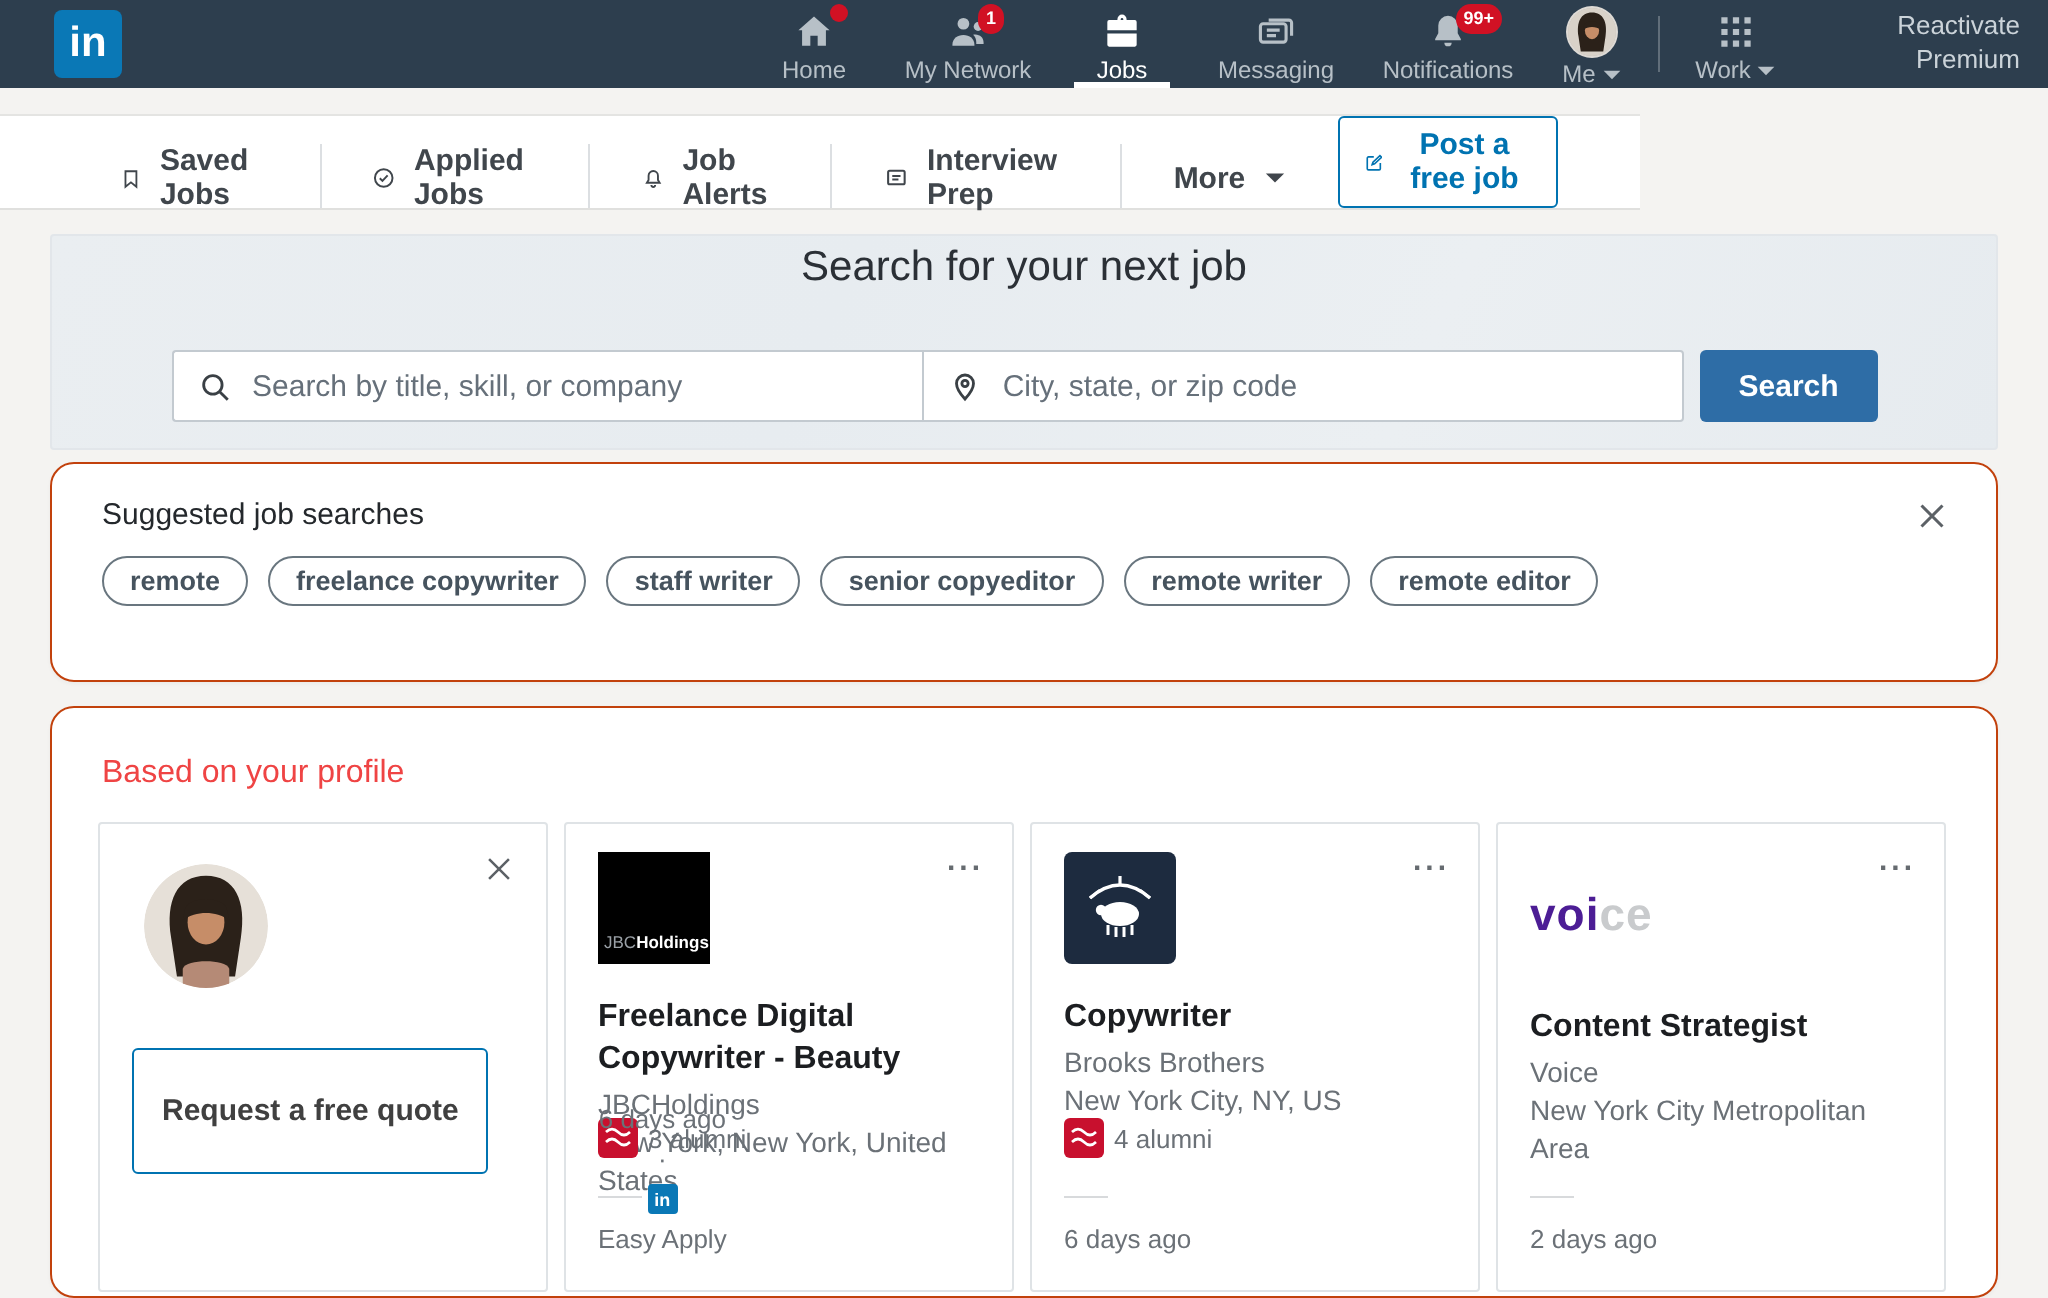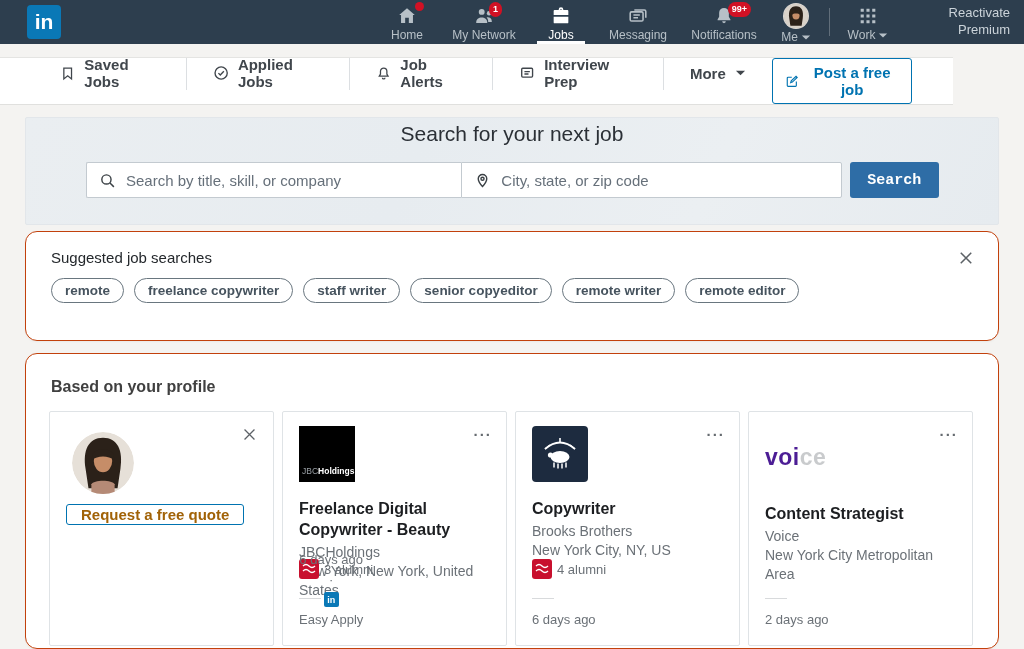--- a/index.html
+++ b/index.html
@@ -47,23 +47,23 @@
   }
   .nav-divider { width:1px; background:rgba(255,255,255,.25); margin:8px 4px; }
   .premium {
     width:108px; display:flex; align-items:center; justify-content:center;
     color:#cbd3d9; font-size:13px; text-align:right; line-height:1.3; margin-right:14px; cursor:pointer;
   }
   .chev { display:inline-block; }
 
   
   .subnav {
-    position:absolute; top:57px; left:0; width:953px; height:48px;
+    position:absolute; top:57px; left:0; width:820px; height:48px;
     background:#fff; border-top:1px solid #e4e4e2; border-bottom:1px solid #e0e0de;
-    display:flex; align-items:flex-start;
+    display:flex; align-items:flex-end;
   }
   .subnav-item {
     display:flex; align-items:center; gap:9px;
     font-size:15px; font-weight:bold; color:#40464c; cursor:pointer;
     padding:0 26px; height:30px;
   }
   .subnav-item:first-child { margin-left:34px; }
   .sub-divider { width:1px; height:32px; background:#dcdfe2; }
   .post-job-btn {
     margin-left:auto; margin-right:41px;
@@ -76,58 +76,58 @@
   
   .hero {
     position:absolute; left:25px; top:117px; width:974px; height:108px;
     background:linear-gradient(115deg,#eaeef1 0%,#e7ecf0 40%,#ebeff2 70%,#e6ebef 100%);
     border:1px solid #e2e6ea; border-radius:2px;
   }
   .hero-title {
     text-align:center; font-size:21px; font-weight:400; color:#2b3036; margin-top:4px;
   }
   .search-row {
-    position:absolute; left:60px; right:59px; top:44px; height:36px;
+    position:absolute; left:60px; right:59px; top:57px; height:36px;
     display:flex; align-items:stretch;
   }
   .search-field {
     position:relative; background:#fff; border:1px solid #c3cad0; display:flex; align-items:center;
   }
   .search-field.kw { width:386px; border-radius:2px 0 0 2px; border-right:none; }
   .search-field.loc { width:391px; border-radius:0 2px 2px 0; }
   .search-field svg { margin-left:12px; flex:none; }
   .search-field input {
     border:none; outline:none; background:transparent; width:100%;
     font-size:15px; color:#3a4045; padding:0 10px; font-family:inherit;
   }
   .search-field input::placeholder { color:#66707a; opacity:1; }
   .search-btn {
     margin-left:8px; width:92px; border:none; border-radius:3px;
-    background:#2e6da6; color:#fff; font-weight:bold; font-size:15px; cursor:pointer; font-family:Liberation Mono, monospace;
+    background:#2e6da6; color:#fff; font-weight:bold; font-size:15px; cursor:pointer; font-family:Liberation Sans, sans-serif;
   }
 
   .card {
     position:absolute; left:25px; width:974px; background:#fff;
     border:1px solid #c2410c; border-radius:12px; box-shadow:0 1px 2px rgba(0,0,0,.04);
   }
   .suggested { top:231px; height:110px; }
   .suggested-title { font-size:15px; color:#24282c; margin:17px 0 0 25px; }
   .suggested-close {
     position:absolute; top:16px; right:22px; width:20px; height:20px;
     color:#5c6166; cursor:pointer; display:flex; align-items:center; justify-content:center;
   }
   .pills { display:flex; gap:10px; margin:12px 0 0 25px; }
   .pill {
     border:1px solid #69767f; border-radius:14px; padding:4px 13px;
     font-size:13.5px; font-weight:bold; color:#46535e; background:#fff; cursor:pointer;
     white-space:nowrap; font-family:inherit;
   }
 
   .profile-section { top:353px; height:296px; }
-  .section-title { font-size:16px; font-weight:bold; color:#404040; margin:24px 0 0 25px; }
+  .section-title { font-size:16px; font-weight:normal; color:#ef4444; margin:24px 0 0 25px; }
   .cards-row { display:flex; gap:8px; margin:15px 0 0 23px; }
   .job-card {
     position:relative; width:225px; height:235px; background:#fff;
     border:1px solid #dfe3e6; border-radius:2px; padding:14px 16px;
   }
   .overflow-dots {
     position:absolute; top:14px; right:14px; color:#666b70; font-weight:bold;
     letter-spacing:2px; font-size:15px; cursor:pointer; line-height:10px;
   }
   .card-close {
@@ -157,22 +157,22 @@
     position:absolute; left:16px; bottom:18px;
     display:flex; align-items:center; gap:5px; font-size:13px; color:#6b7177;flex-direction:column;
   }
   .in-mini {
     width:15px; height:15px; border-radius:2px; background:#0a78b6; color:#fff;
     font-size:9px; font-weight:bold; display:flex; align-items:center; justify-content:center;
   }
   .promo-avatar { width:62px; height:62px; border-radius:50%; overflow:hidden; margin:6px 0 0 6px; }
   .promo-text { font-size:16px; color:#1c1e21; line-height:24px; margin-top:18px; }
   .promo-btn {
-    margin-top:10px; border:1.5px solid #0073b1; border-radius:3px; background:#fff;
-    color:#a16207; font-weight:bold; font-size:15px; padding:1px 14px; cursor:pointer; font-family:inherit;
+    margin-top:30px; border:1.5px solid #0073b1; border-radius:3px; background:#fff;
+    color:#404040; font-weight:bold; font-size:15px; padding:22px 14px; cursor:pointer; font-family:inherit;
   }
 </style>
 </head>
 <body>
 
 <header class="topnav">
   <div class="li-logo">in</div>
 
   <div class="nav-group">
 

